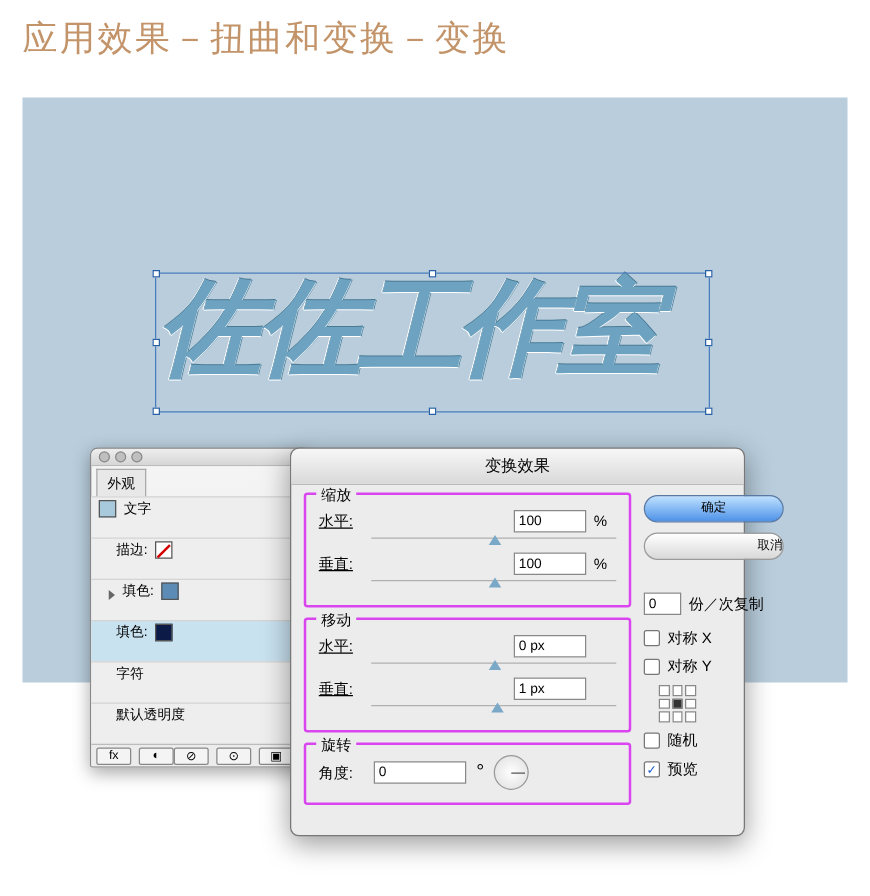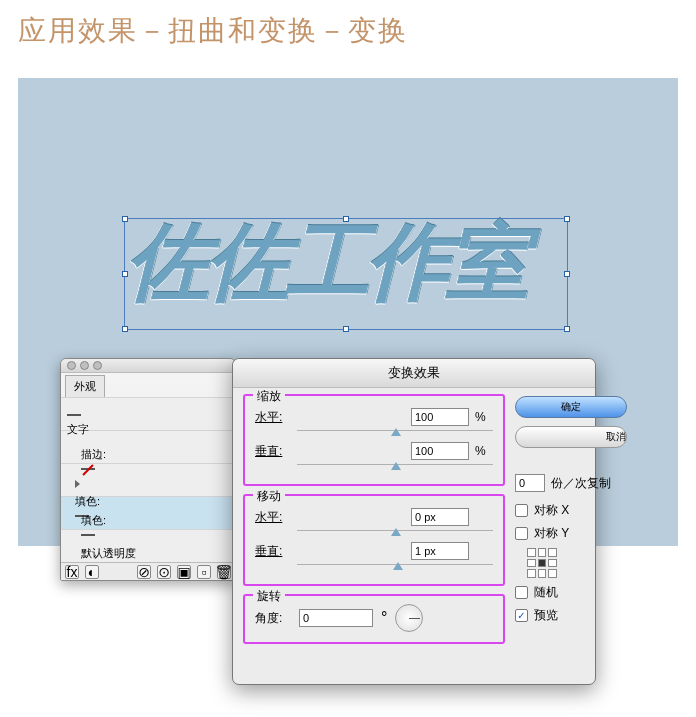--- a/index.html
+++ b/index.html
@@ -10,41 +10,41 @@
 .canvas-bg { position: absolute; top: 78px; left: 18px; width: 660px; height: 468px; background: #b9cddc; }
 
 
 .art-text { position: absolute; top: 220px; left: 126px; width: 440px; height: 108px; }
 .sel-box { position: absolute; inset: -2px; border: 1px solid #4a7dbb; }
 .sel-handle { position: absolute; width: 6px; height: 6px; border: 1px solid #2961a5; background: #fff; }
 .sel-mid { width: 6px; height: 6px; }
 .art-text .txt { font-size: 84px; font-weight: 600; font-style: italic; color: #6da3c1; text-shadow: 0 1px 0 #fff, 0 -1px 0 #4a7a94, 1px 0 0 #5a8aa4, -1px 0 0 #fff; white-space: nowrap; line-height: 1; letter-spacing: -4px; }
 
 
-.appearance-panel { position: absolute; top: 358px; left: 60px; width: 176px; background: linear-gradient(#f5f5f5,#e6e6e6); border: 1px solid #888; border-radius: 6px 6px 2px 2px; box-shadow: 0 4px 14px rgba(0,0,0,0.35); }
+.appearance-panel { position: absolute; top: 358px; left: 72px; width: 176px; background: linear-gradient(#f5f5f5,#e6e6e6); border: 1px solid #888; border-radius: 6px 6px 2px 2px; box-shadow: 0 4px 14px rgba(0,0,0,0.35); }
 .ap-title-bar { height: 14px; background: linear-gradient(#eee,#d6d6d6); border-top-left-radius: 6px; border-top-right-radius: 6px; position: relative; border-bottom: 1px solid #bbb; }
 .traffic { display:flex; gap:4px; position:absolute; left:6px; top:2px; }
 .tl { width:9px; height:9px; border-radius:50%; background:#bfbfbf; border:1px solid #888; }
 .ap-tab { display:inline-block; padding: 3px 8px; font-size: 11px; background: #e8e8e8; border: 1px solid #aaa; border-bottom: none; margin: 2px 0 0 4px; }
 .ap-list { background: #eee; }
-.ap-row { display:flex; align-items:flex-start; height: 20px; padding: 16px 6px; font-size: 11px; border-top: 1px solid #d4d4d4; gap: 6px; flex-direction: column; }
+.ap-row { display:flex; align-items:flex-end; height: 20px; padding: 16px 6px; font-size: 11px; border-top: 1px solid #d4d4d4; gap: 6px; }
 .ap-row.sel { background: #c9e2f0; }
 .swatch { width: 14px; height: 14px; border: 1px solid #555; display:inline-block; }
 .swatch.none { background: #fff; position: relative; }
 .swatch.none::after { content:""; position:absolute; left:-1px; right:-1px; top:50%; border-top:2px solid #d40000; transform: rotate(-45deg); }
 .swatch.lightblue { background:#a8c8dc; }
 .swatch.navy { background:#0b1a47; }
 .swatch.blue { background:#5c8cb6; }
 .tri { display:inline-block; width:0; height:0; border-top:4px solid transparent; border-bottom:4px solid transparent; border-left:5px solid #666; }
 .ap-bottom { height: 18px; background: #ececec; border-top:1px solid #bbb; display:flex; align-items:center; justify-content:space-between; padding:0 4px; }
 .ico-row { display:flex; gap:6px; }
-.ico { width:14px; height:14px; border:1px solid #888; border-radius:2px; display:flex; align-items:center; justify-content:center; font-size:14px; background:#f4f4f4;text-align:center; }
-
-
-.dlg { position: absolute; top: 358px; left: 232px; width: 364px; background: #ececec; border: 1px solid #777; border-radius: 7px; box-shadow: 0 6px 22px rgba(0,0,0,0.4); padding-bottom: 28px; }
+.ico { width:28px; height:14px; border:1px solid #888; border-radius:2px; display:flex; align-items:center; justify-content:center; font-size:10px; background:#f4f4f4;text-align:center; }
+
+
+.dlg { position: absolute; top: 358px; left: 232px; width: 364px; background: #ececec; border: 1px solid #777; border-radius: 7px; box-shadow: 0 6px 22px rgba(0,0,0,0.4); padding-bottom: 12px; }
 .dlg-title { text-align:center; font-size: 13px; padding: 5px 0; background: linear-gradient(#f7f7f7,#d9d9d9); border-bottom:1px solid #bbb; border-radius: 7px 7px 0 0; }
 .dlg-body { display:flex; padding: 6px 10px 4px 10px; gap: 10px; }
 .dlg-left { flex: 1; }
 .dlg-right { width: 128px; padding-top: 2px; }
 
 .fieldset { border: 2px solid #d946ef; border-radius: 3px; padding: 8px 10px 10px 10px; margin-bottom: 8px; position: relative; }
 .fieldset .legend { position: absolute; top: -8px; left: 8px; background: #ececec; padding: 0 4px; font-size: 12px; }
 .row { display:flex; align-items:center; gap: 6px; font-size: 12px; margin: 4px 0; }
 .row .lbl { width: 36px; text-decoration: underline; }
 .row .inp { width: 58px; height: 18px; border: 1px solid #888; background: #fff; font-size: 11px; padding: 0 3px; }
@@ -114,20 +114,23 @@
     <div class="ap-row" style="padding-left:14px">
       <span class="tri"></span>
       <span>填色:</span>
       <span class="swatch blue"></span>
     </div>
     <div class="ap-row sel" style="padding-left:20px">
       <span>填色:</span>
       <span class="swatch navy"></span>
     </div>
     <div class="ap-row" style="padding-left:20px">
+      <span>字符</span>
+    </div>
+    <div class="ap-row" style="padding-left:20px">
       <span>默认透明度</span>
     </div>
   </div>
   <div class="ap-bottom">
     <div class="ico-row">
       <span class="ico">fx</span>
       <span class="ico">◐</span>
     </div>
     <div class="ico-row">
       <span class="ico">⊘</span>

